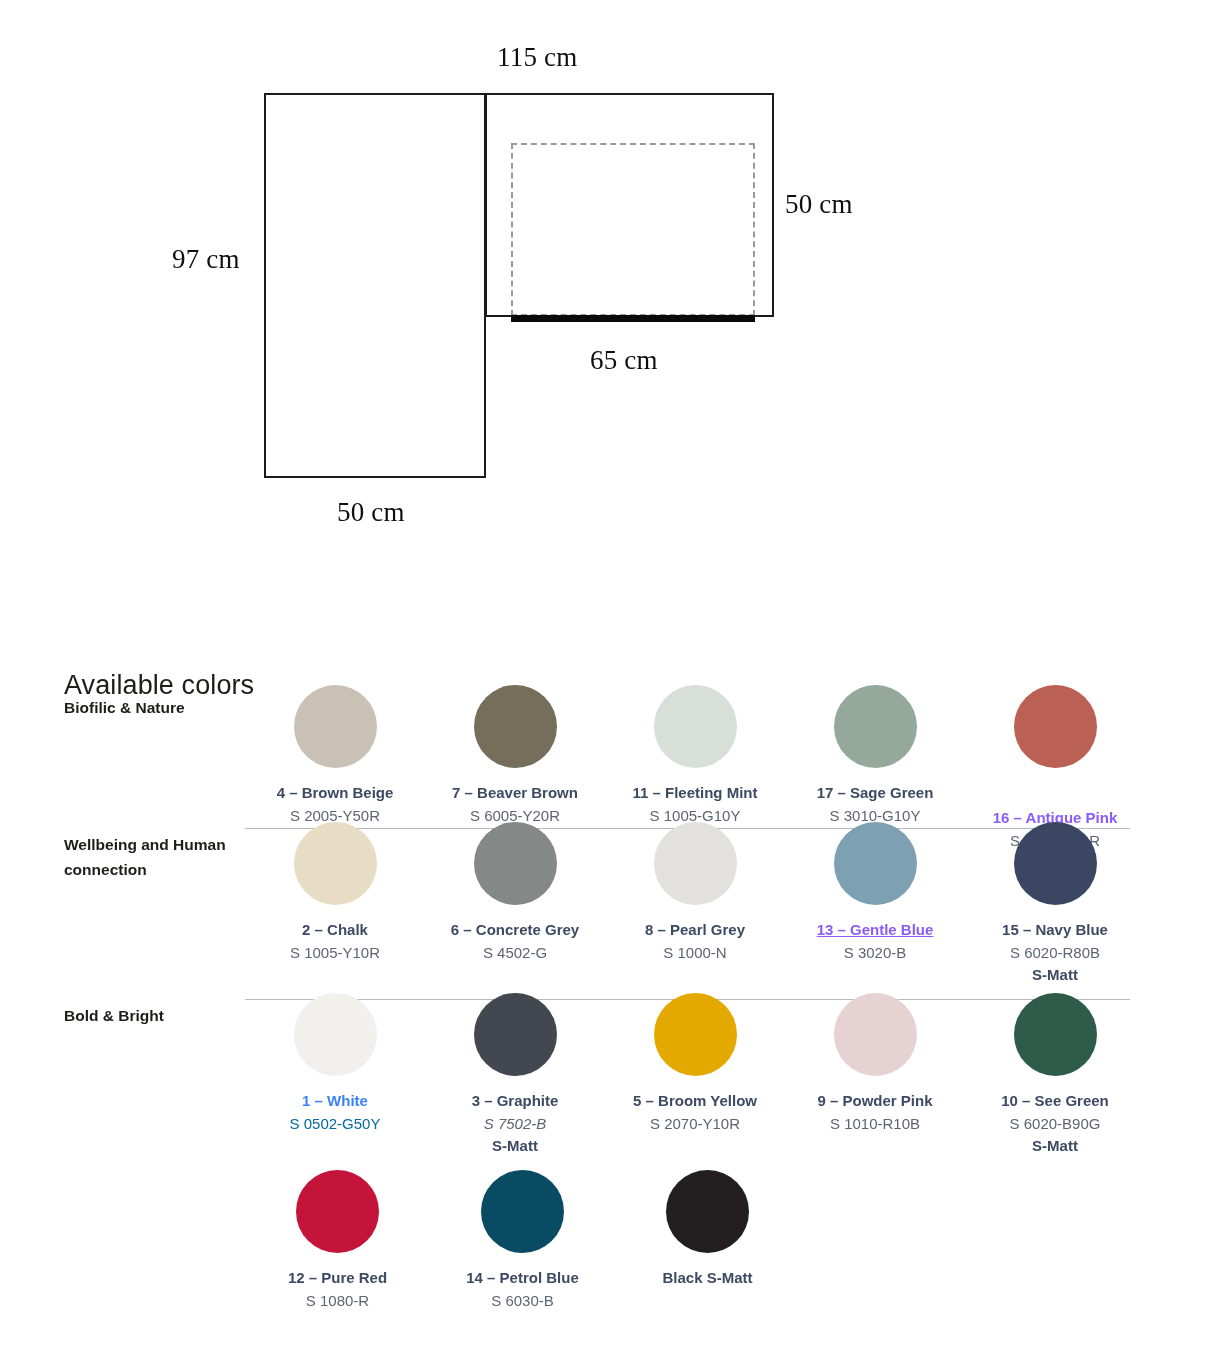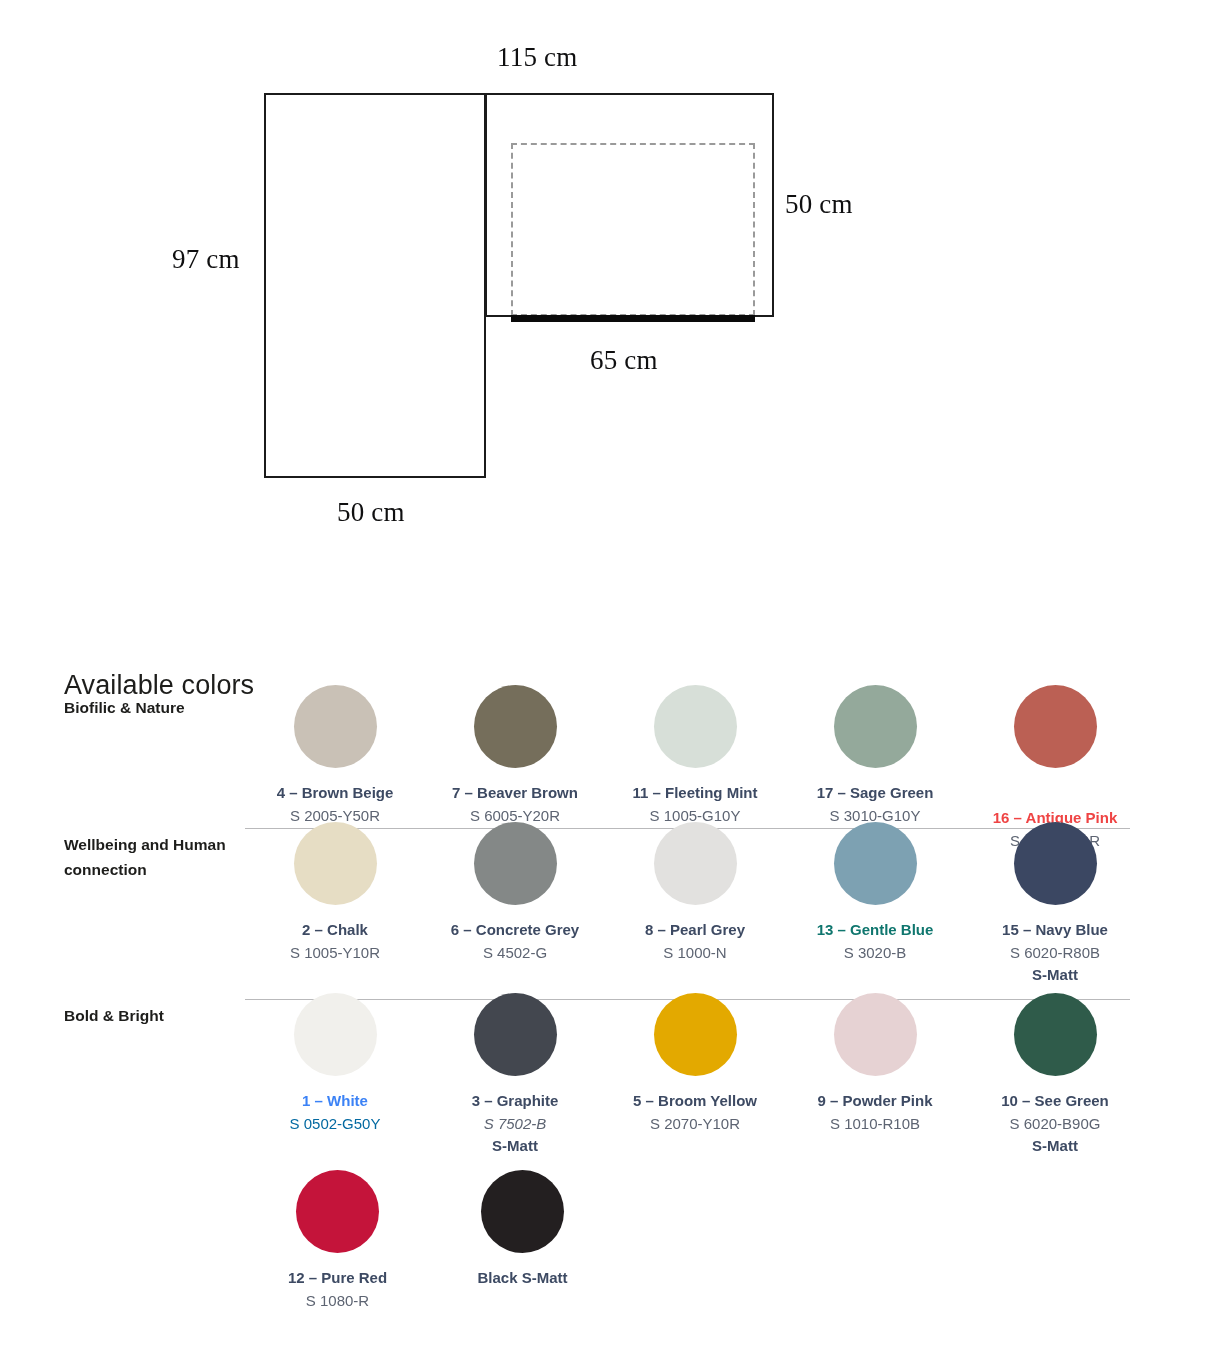--- a/index.html
+++ b/index.html
@@ -211,21 +211,21 @@
             <div class="swatch-name" style="color: rgb(61, 74, 99);">11 – Fleeting Mint</div>
             <div class="swatch-code" style="color: rgb(93, 100, 114);">S 1005-G10Y</div>
           </div>
           <div class="swatch-cell">
             <span class="dot" style="background: rgb(148, 169, 155);"></span>
             <div class="swatch-name" style="color: rgb(61, 74, 99);">17 – Sage Green</div>
             <div class="swatch-code" style="color: rgb(93, 100, 114);">S 3010-G10Y</div>
           </div>
           <div class="swatch-cell">
             <span class="dot" style="background: rgb(187, 96, 84);"></span>
-            <div class="swatch-name" style="color: #ef4444; margin-top: 40px;">16 – Antique Pink</div>
+            <div class="swatch-name" style="color: #8b5cf6; margin-top: 40px;">16 – Antique Pink</div>
             <div class="swatch-code" style="color: rgb(93, 100, 114);">S 3040-Y90R</div>
           </div>
         </div>
       </div>
       <div class="group" style="top: 222px;">
         <div class="divider" style="top: 6px; background: rgb(185, 185, 187);"></div>
         <div class="group-label" style="top: 10px;">Wellbeing and Human connection</div>
         <div class="swatch-row" style="top: 0px;">
           <div class="swatch-cell">
             <span class="dot" style="background: rgb(230, 221, 196);"></span>
@@ -237,21 +237,21 @@
             <div class="swatch-name" style="color: rgb(61, 74, 99);">6 – Concrete Grey</div>
             <div class="swatch-code" style="color: rgb(93, 100, 114);">S 4502-G</div>
           </div>
           <div class="swatch-cell">
             <span class="dot" style="background: rgb(226, 225, 223);"></span>
             <div class="swatch-name" style="color: rgb(61, 74, 99);">8 – Pearl Grey</div>
             <div class="swatch-code" style="color: rgb(93, 100, 114);">S 1000-N</div>
           </div>
           <div class="swatch-cell">
             <span class="dot" style="background: rgb(125, 161, 178);"></span>
-            <div class="swatch-name" style="color: #0f766e;">13 – Gentle Blue</div>
+            <div class="swatch-name" style="color: #8b5cf6; text-decoration: underline;">13 – Gentle Blue</div>
             <div class="swatch-code" style="color: rgb(93, 100, 114);">S 3020-B</div>
           </div>
           <div class="swatch-cell">
             <span class="dot" style="background: rgb(59, 71, 98);"></span>
             <div class="swatch-name" style="color: rgb(61, 74, 99);">15 – Navy Blue</div>
             <div class="swatch-code" style="color: rgb(93, 100, 114);">S 6020-R80B</div>
             <div class="swatch-finish" style="color: rgb(61, 74, 99);">S-Matt</div>
           </div>
         </div>
       </div>
@@ -287,19 +287,24 @@
             <div class="swatch-finish" style="color: rgb(61, 74, 99);">S-Matt</div>
           </div>
         </div>
         <div class="swatch-row" style="top: 177px;">
           <div class="swatch-cell">
             <span class="dot" style="background: rgb(196, 20, 58);"></span>
             <div class="swatch-name" style="color: rgb(61, 74, 99);">12 – Pure Red</div>
             <div class="swatch-code" style="color: rgb(93, 100, 114);">S 1080-R</div>
           </div>
           <div class="swatch-cell">
+            <span class="dot" style="background: rgb(8, 75, 99);"></span>
+            <div class="swatch-name" style="color: rgb(61, 74, 99);">14 – Petrol Blue</div>
+            <div class="swatch-code" style="color: rgb(93, 100, 114);">S 6030-B</div>
+          </div>
+          <div class="swatch-cell">
             <span class="dot" style="background: rgb(35, 31, 32);"></span>
             <div class="swatch-name" style="color: rgb(61, 74, 99);">Black S-Matt</div>
           </div>
         </div>
       </div>
     </div>
 </section>
 
 </body></html>

